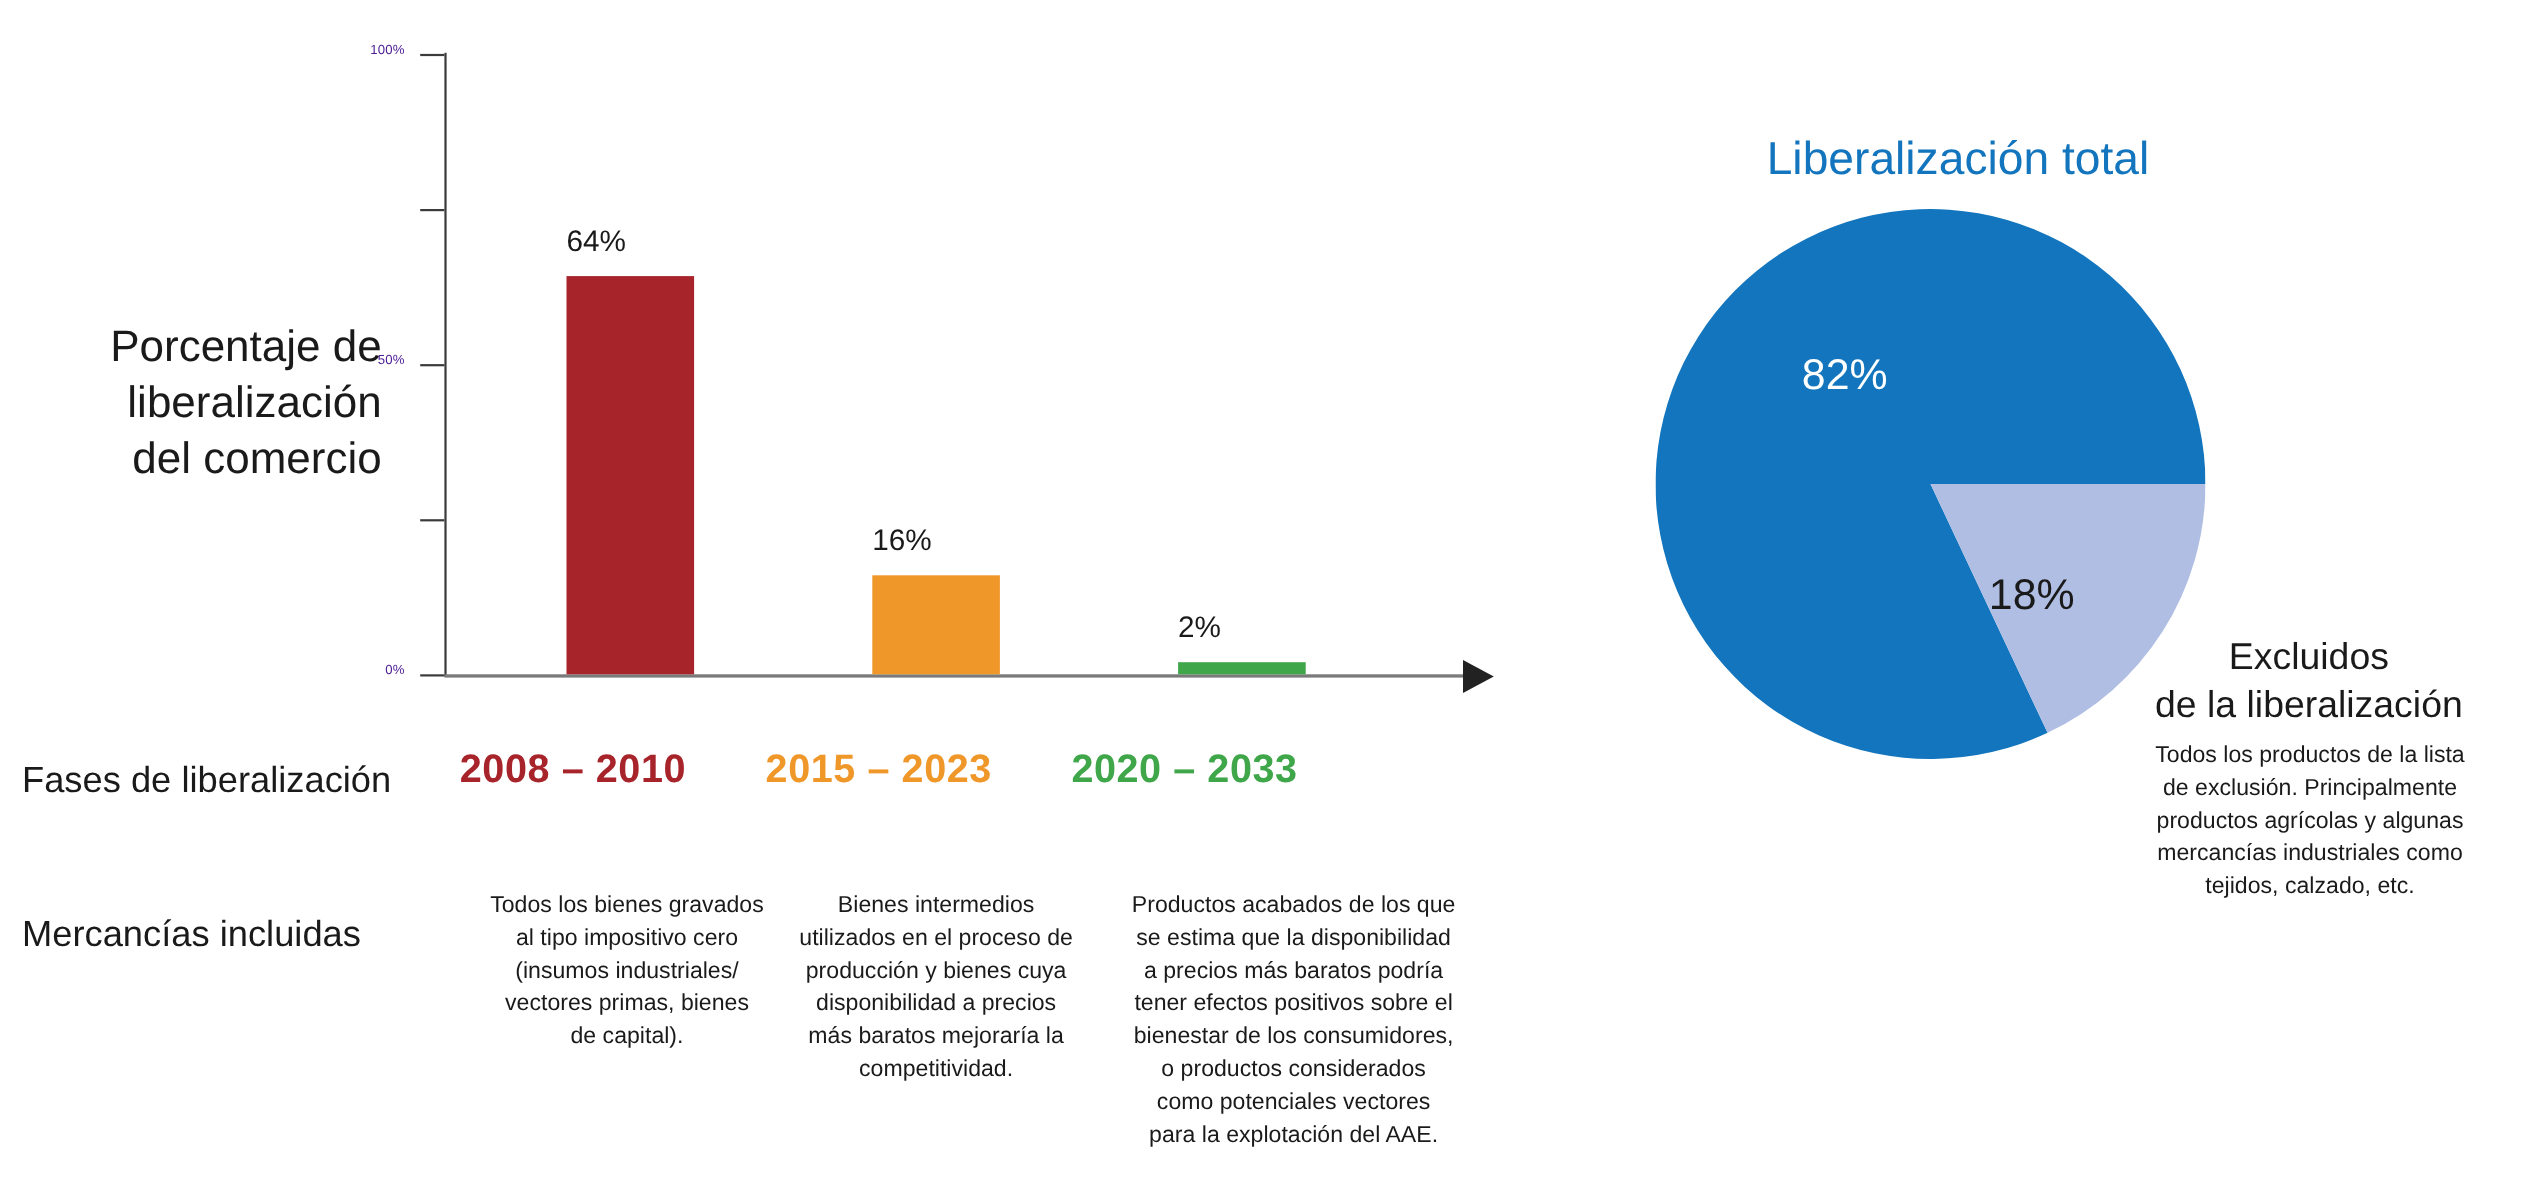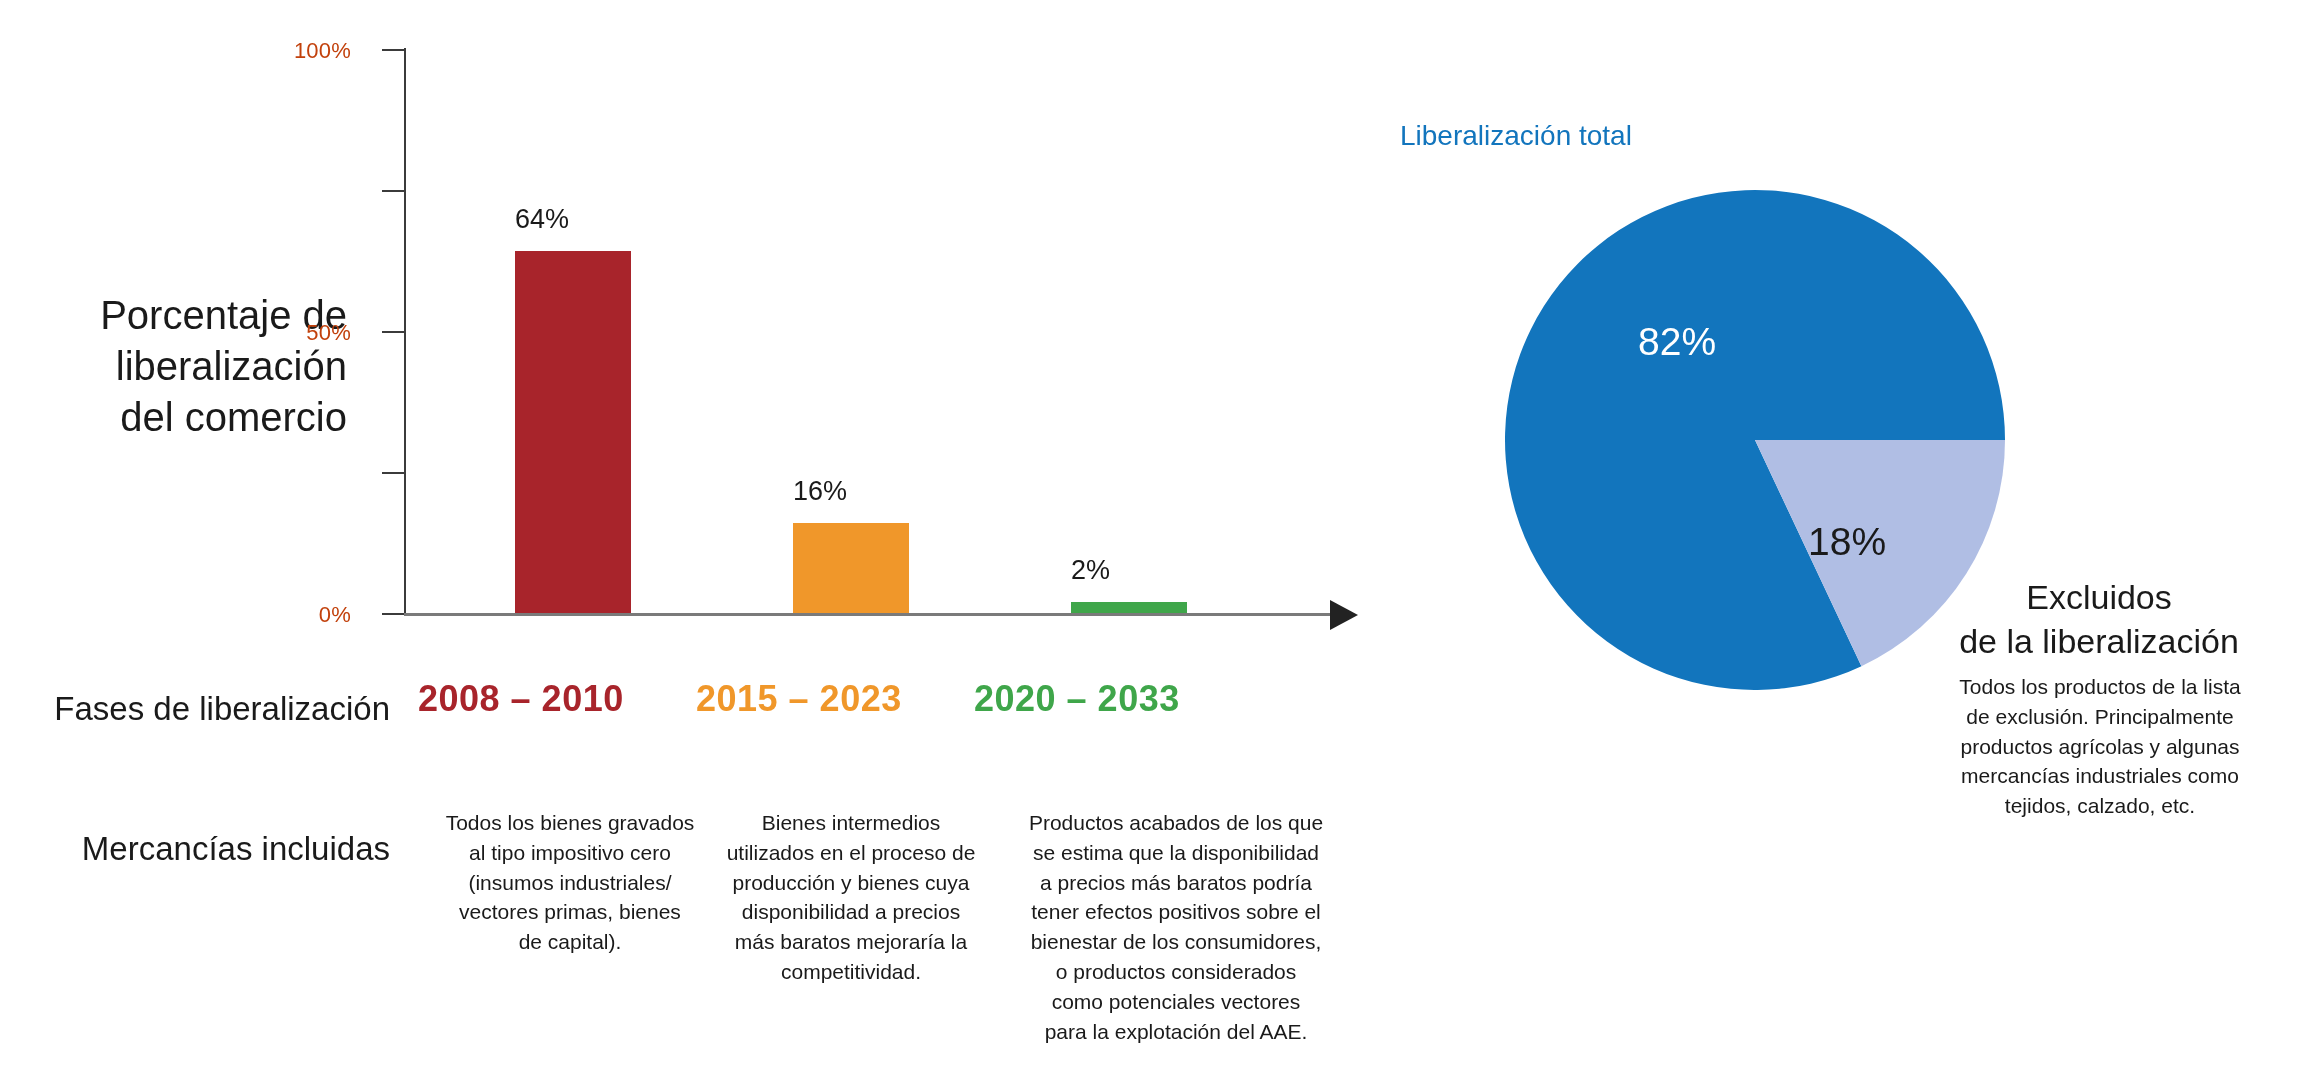--- a/index.html
+++ b/index.html
@@ -57,23 +57,23 @@
     position: absolute;
     left: 382px;
     width: 22px;
     height: 2px;
     background: #3b3b3b;
   }
   .ytick-label {
     position: absolute;
     text-align: right;
     width: 120px;
-    left: 231px;
-    font-size: 22px;
-    color: #c2410c;
+    left: 248px;
+    font-size: 12px;
+    color: #4c1d95;
     letter-spacing: .2px;
   }
 
   .axis-title {
     position: absolute;
     left: 97px;
     top: 290px;
     width: 250px;
     text-align: right;
     font-size: 40px;
@@ -87,21 +87,21 @@
   .bar-value {
     position: absolute;
     width: 100%;
     font-size: 27px;
     color: #1a1a1a;
   }
 
   
   .row-label {
     position: absolute;
-    text-align: right;
+    text-align: left;
     font-size: 33px;
     color: #1a1a1a;
   }
   #phases-row-label { left: 20px; top: 690px; width: 370px; }
   #goods-row-label  { left: 20px; top: 830px; width: 370px; }
 
   .phase-label {
     position: absolute;
     top: 678px;
     text-align: left;
@@ -123,22 +123,22 @@
   
   #pie-panel {
     position: absolute;
     left: 1400px; top: 0;
     width: 908px; height: 1071px;
   }
   #pie-title {
     position: absolute;
     left: 0; top: 120px;
     width: 760px;
-    text-align: left;
-    font-size: 28px;
+    text-align: center;
+    font-size: 42px;
     color: #1275BD;
   }
   #pie-svg { position: absolute; left: 105px; top: 190px; }
   .slice-label-major {
     position: absolute;
     left: 238px; top: 320px;
     font-size: 39px;
     color: #ffffff;
   }
   .slice-label-minor {

